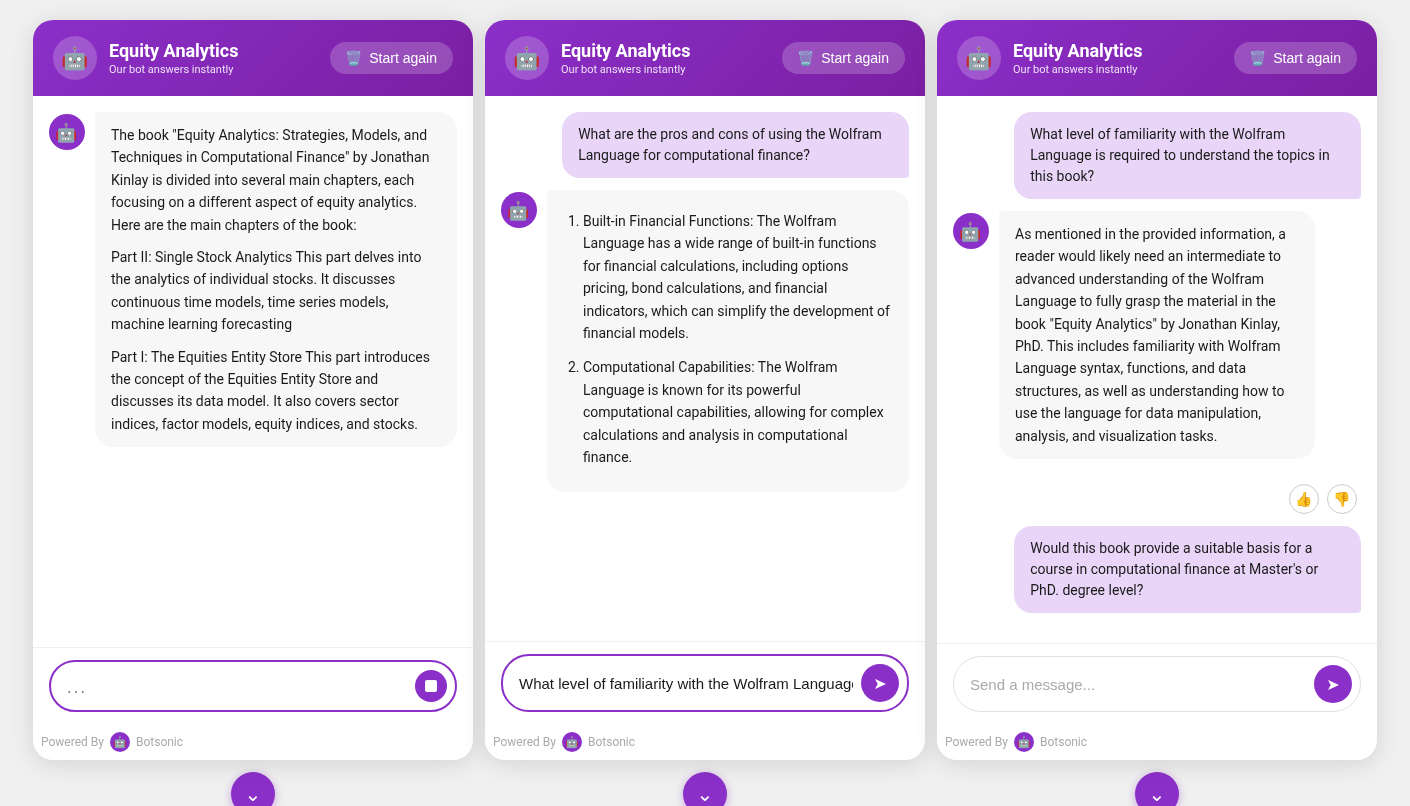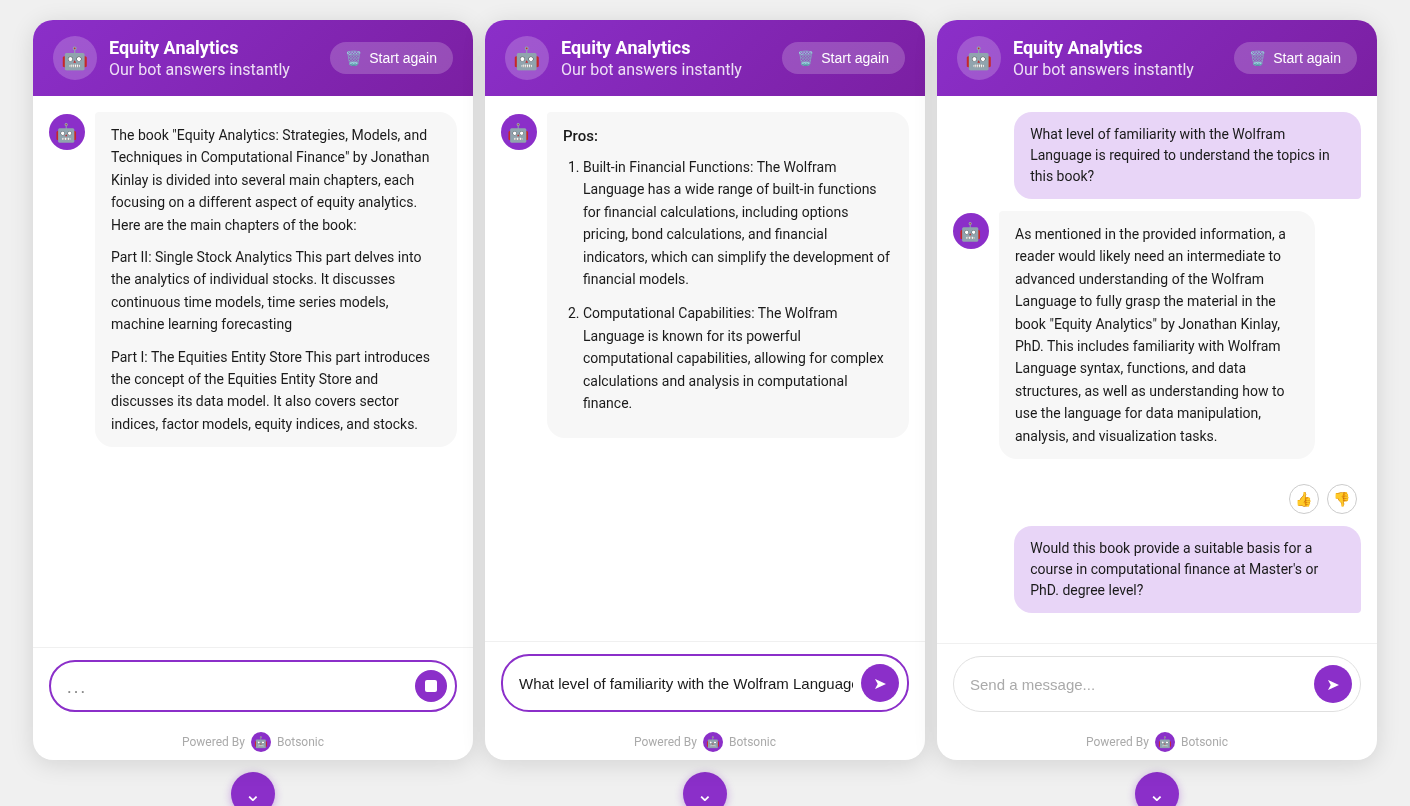--- a/index.html
+++ b/index.html
@@ -55,21 +55,21 @@
 
     .header-text .title {
       color: #fff;
       font-weight: 700;
       font-size: 18px;
       line-height: 1.2;
     }
 
     .header-text .subtitle {
       color: rgba(255,255,255,0.85);
-      font-size: 16px;
+      font-size: 11px;
       margin-top: 2px;
     }
 
     .start-again-btn {
       background: rgba(255,255,255,0.2);
       border: none;
       border-radius: 24px;
       color: #fff;
       padding: 8px 16px;
       font-size: 14px;
@@ -239,21 +239,20 @@
       border-radius: 2px;
     }
 
     .powered-by {
       text-align: center;
       padding: 8px;
       font-size: 12px;
       color: #aaa;
       display: flex;
       align-items: center;
-      justify-content: center;
       gap: 6px;
     }
 
     .botsonic-logo {
       width: 20px;
       height: 20px;
       background: #8b2fc9;
       border-radius: 50%;
       display: inline-flex;
       align-items: center;
@@ -361,25 +360,25 @@
           <div class="subtitle">Our bot answers instantly</div>
         </div>
       </div>
       <button class="start-again-btn">
         <span>🗑️</span>
         <span>Start again</span>
       </button>
     </div>
 
     <div class="chat-messages">
+      <div class="message-user">What are the pros and cons of using the Wolfram Language for computational finance?</div>
 
       <div class="message-bot-row">
         <div class="bot-icon">🤖</div>
         <div class="message-bot">
-          <div class="pros-label">Pros:</div>
           <ol>
             <li>Built-in Financial Functions: The Wolfram Language has a wide range of built-in functions for financial calculations, including options pricing, bond calculations, and financial indicators, which can simplify the development of financial models.</li>
             <li>Computational Capabilities: The Wolfram Language is known for its powerful computational capabilities, allowing for complex calculations and analysis in computational finance.</li>
           </ol>
         </div>
       </div>
     </div>
 
     <div class="chat-input-area">
       <div class="input-wrapper">

